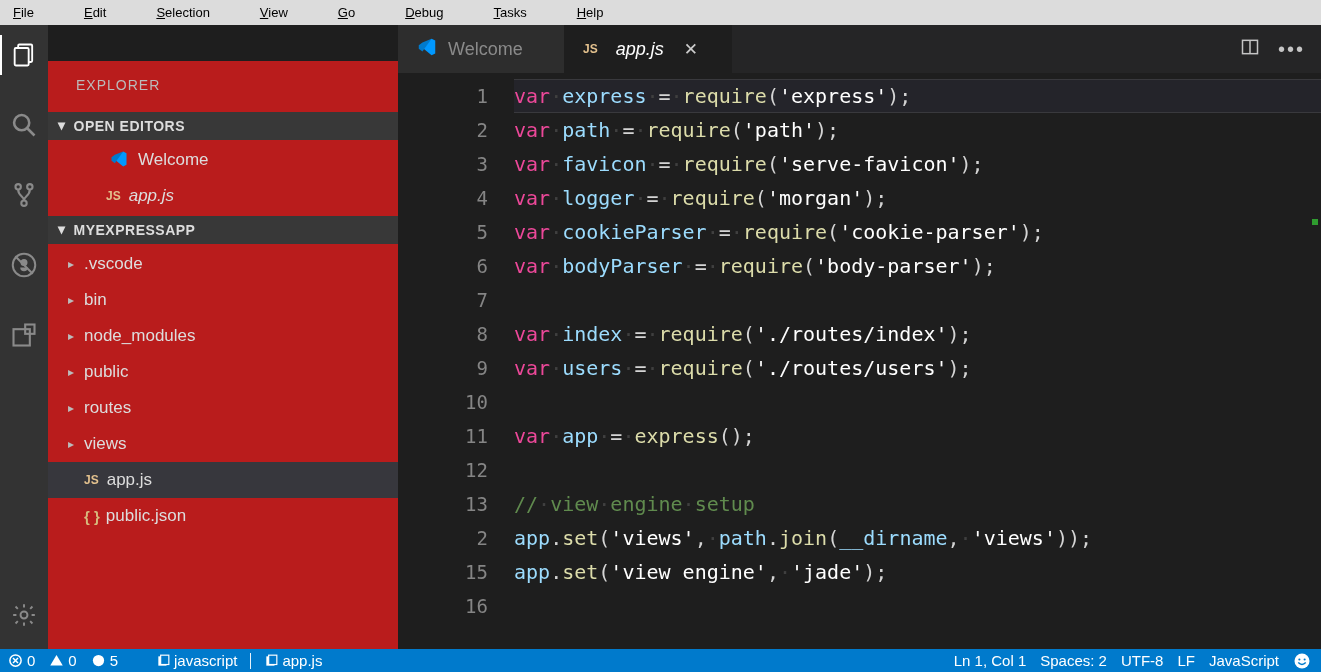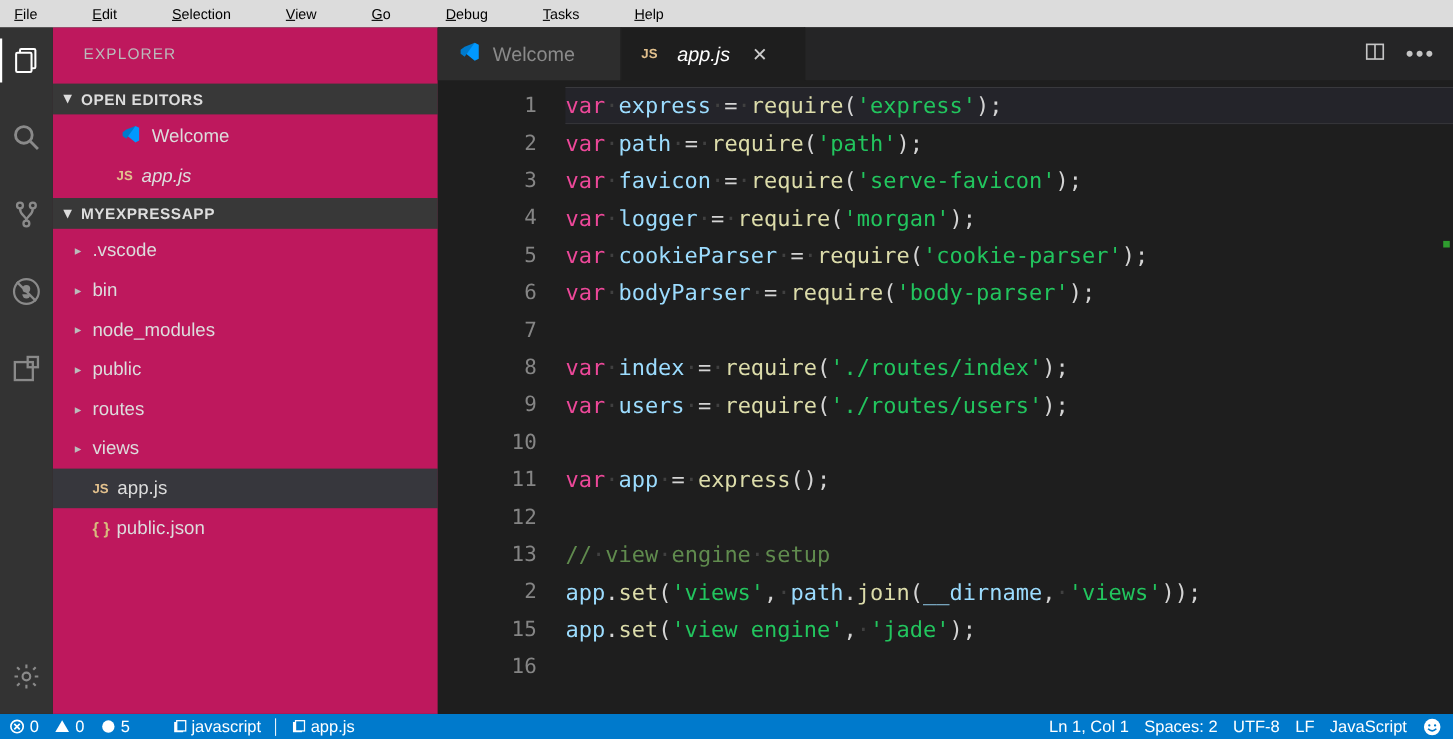--- a/index.html
+++ b/index.html
@@ -63,24 +63,25 @@
     height: 40px;
     background: #fff;
   }
   .activity-bottom {
     margin-top: auto;
     margin-bottom: 10px;
   }
   
   .sidebar {
     width: 350px;
-    background: #be185d;
+    background: #b91c1c;
     display: flex;
     flex-direction: column;
     font-size: 15px;
+    margin-top: 36px;
   }
   .sidebar-title {
     height: 35px;
     padding: 16px 18px 0 28px;
     color: #bbb;
     font-size: 14px;
     letter-spacing: 1px;
   }
   .section-header {
     display: flex;
@@ -201,21 +202,21 @@
     height: 34px;
   }
   .code .line1 {
     background: rgba(40,40,50,0.6);
     box-shadow: inset 0 -1px 0 rgba(90,90,90,0.4), inset 0 1px 0 rgba(90,90,90,0.4);
   }
   .ws { color: #404040; }
   .kw { color: #ec4899; }
   .id { color: #9cdcfe; }
   .fn { color: #dcdcaa; }
-  .str { color: #22c55e; }
+  .str { color: #ffffff; }
   .cmt { color: #608b4e; }
   .pn { color: #d4d4d4; }
   .scroll-decor {
     position: absolute;
     right: 3px;
     top: 146px;
     width: 6px;
     height: 6px;
     background: #2f9c2f;
   }

